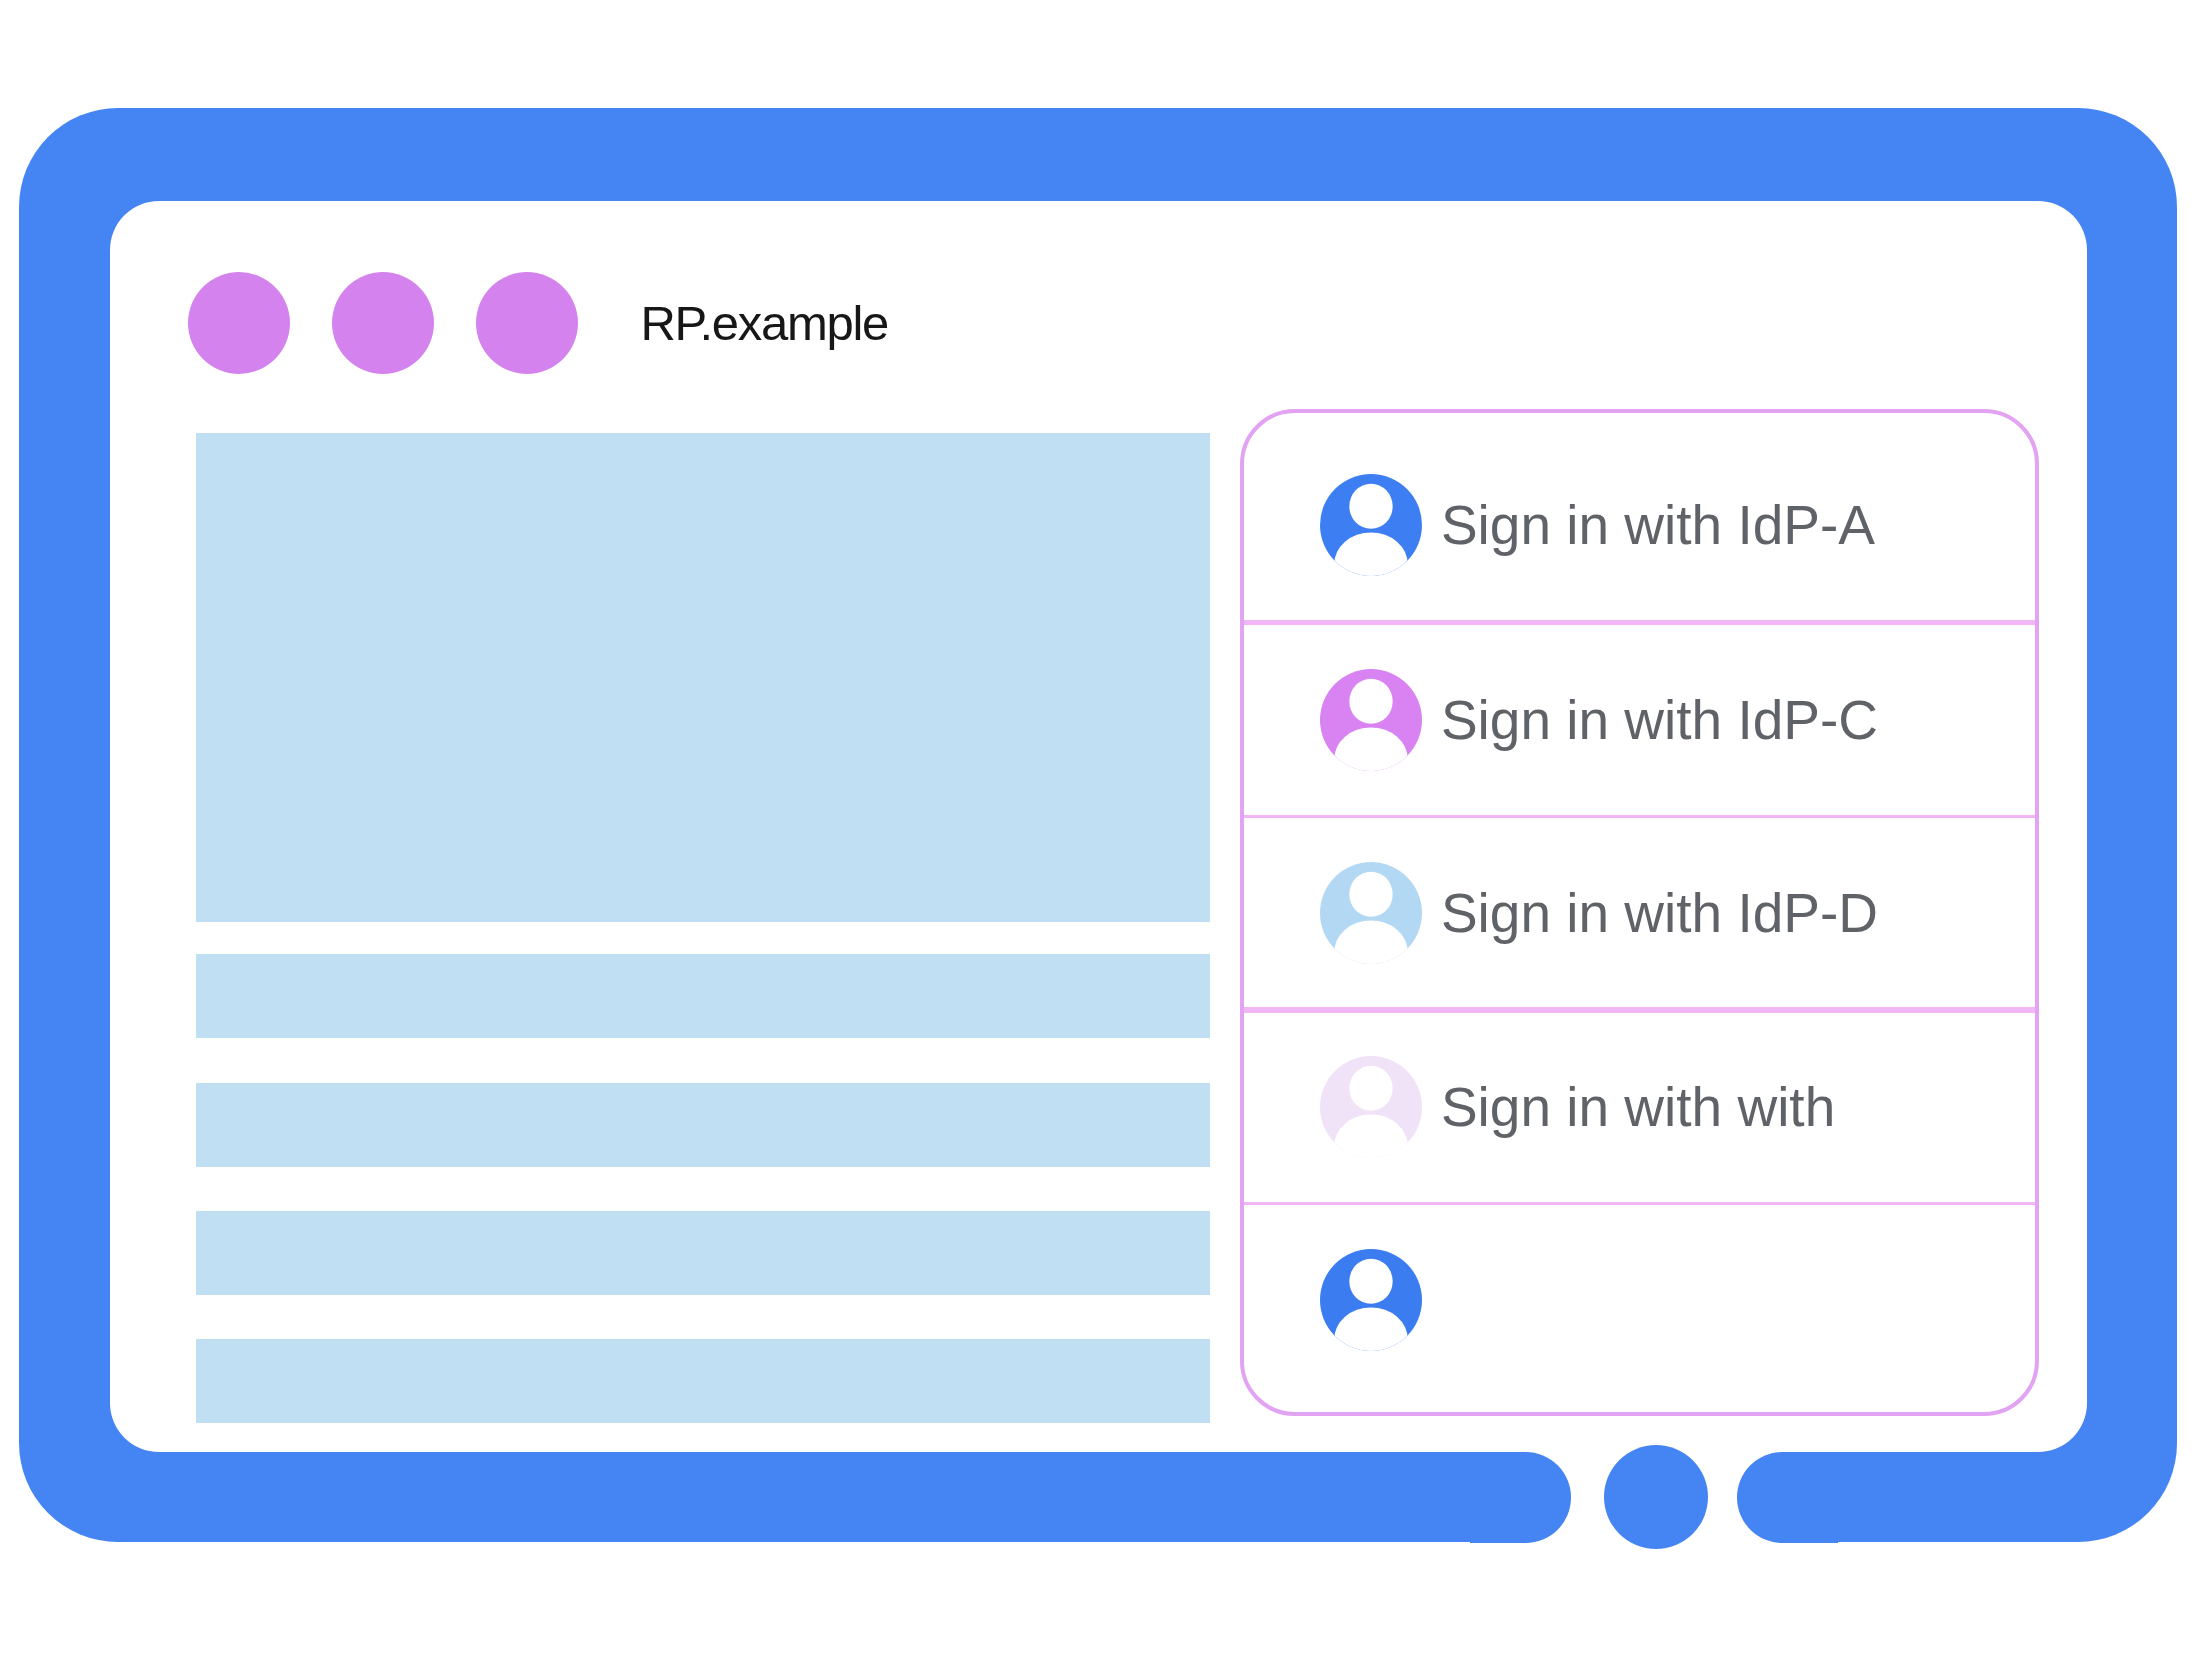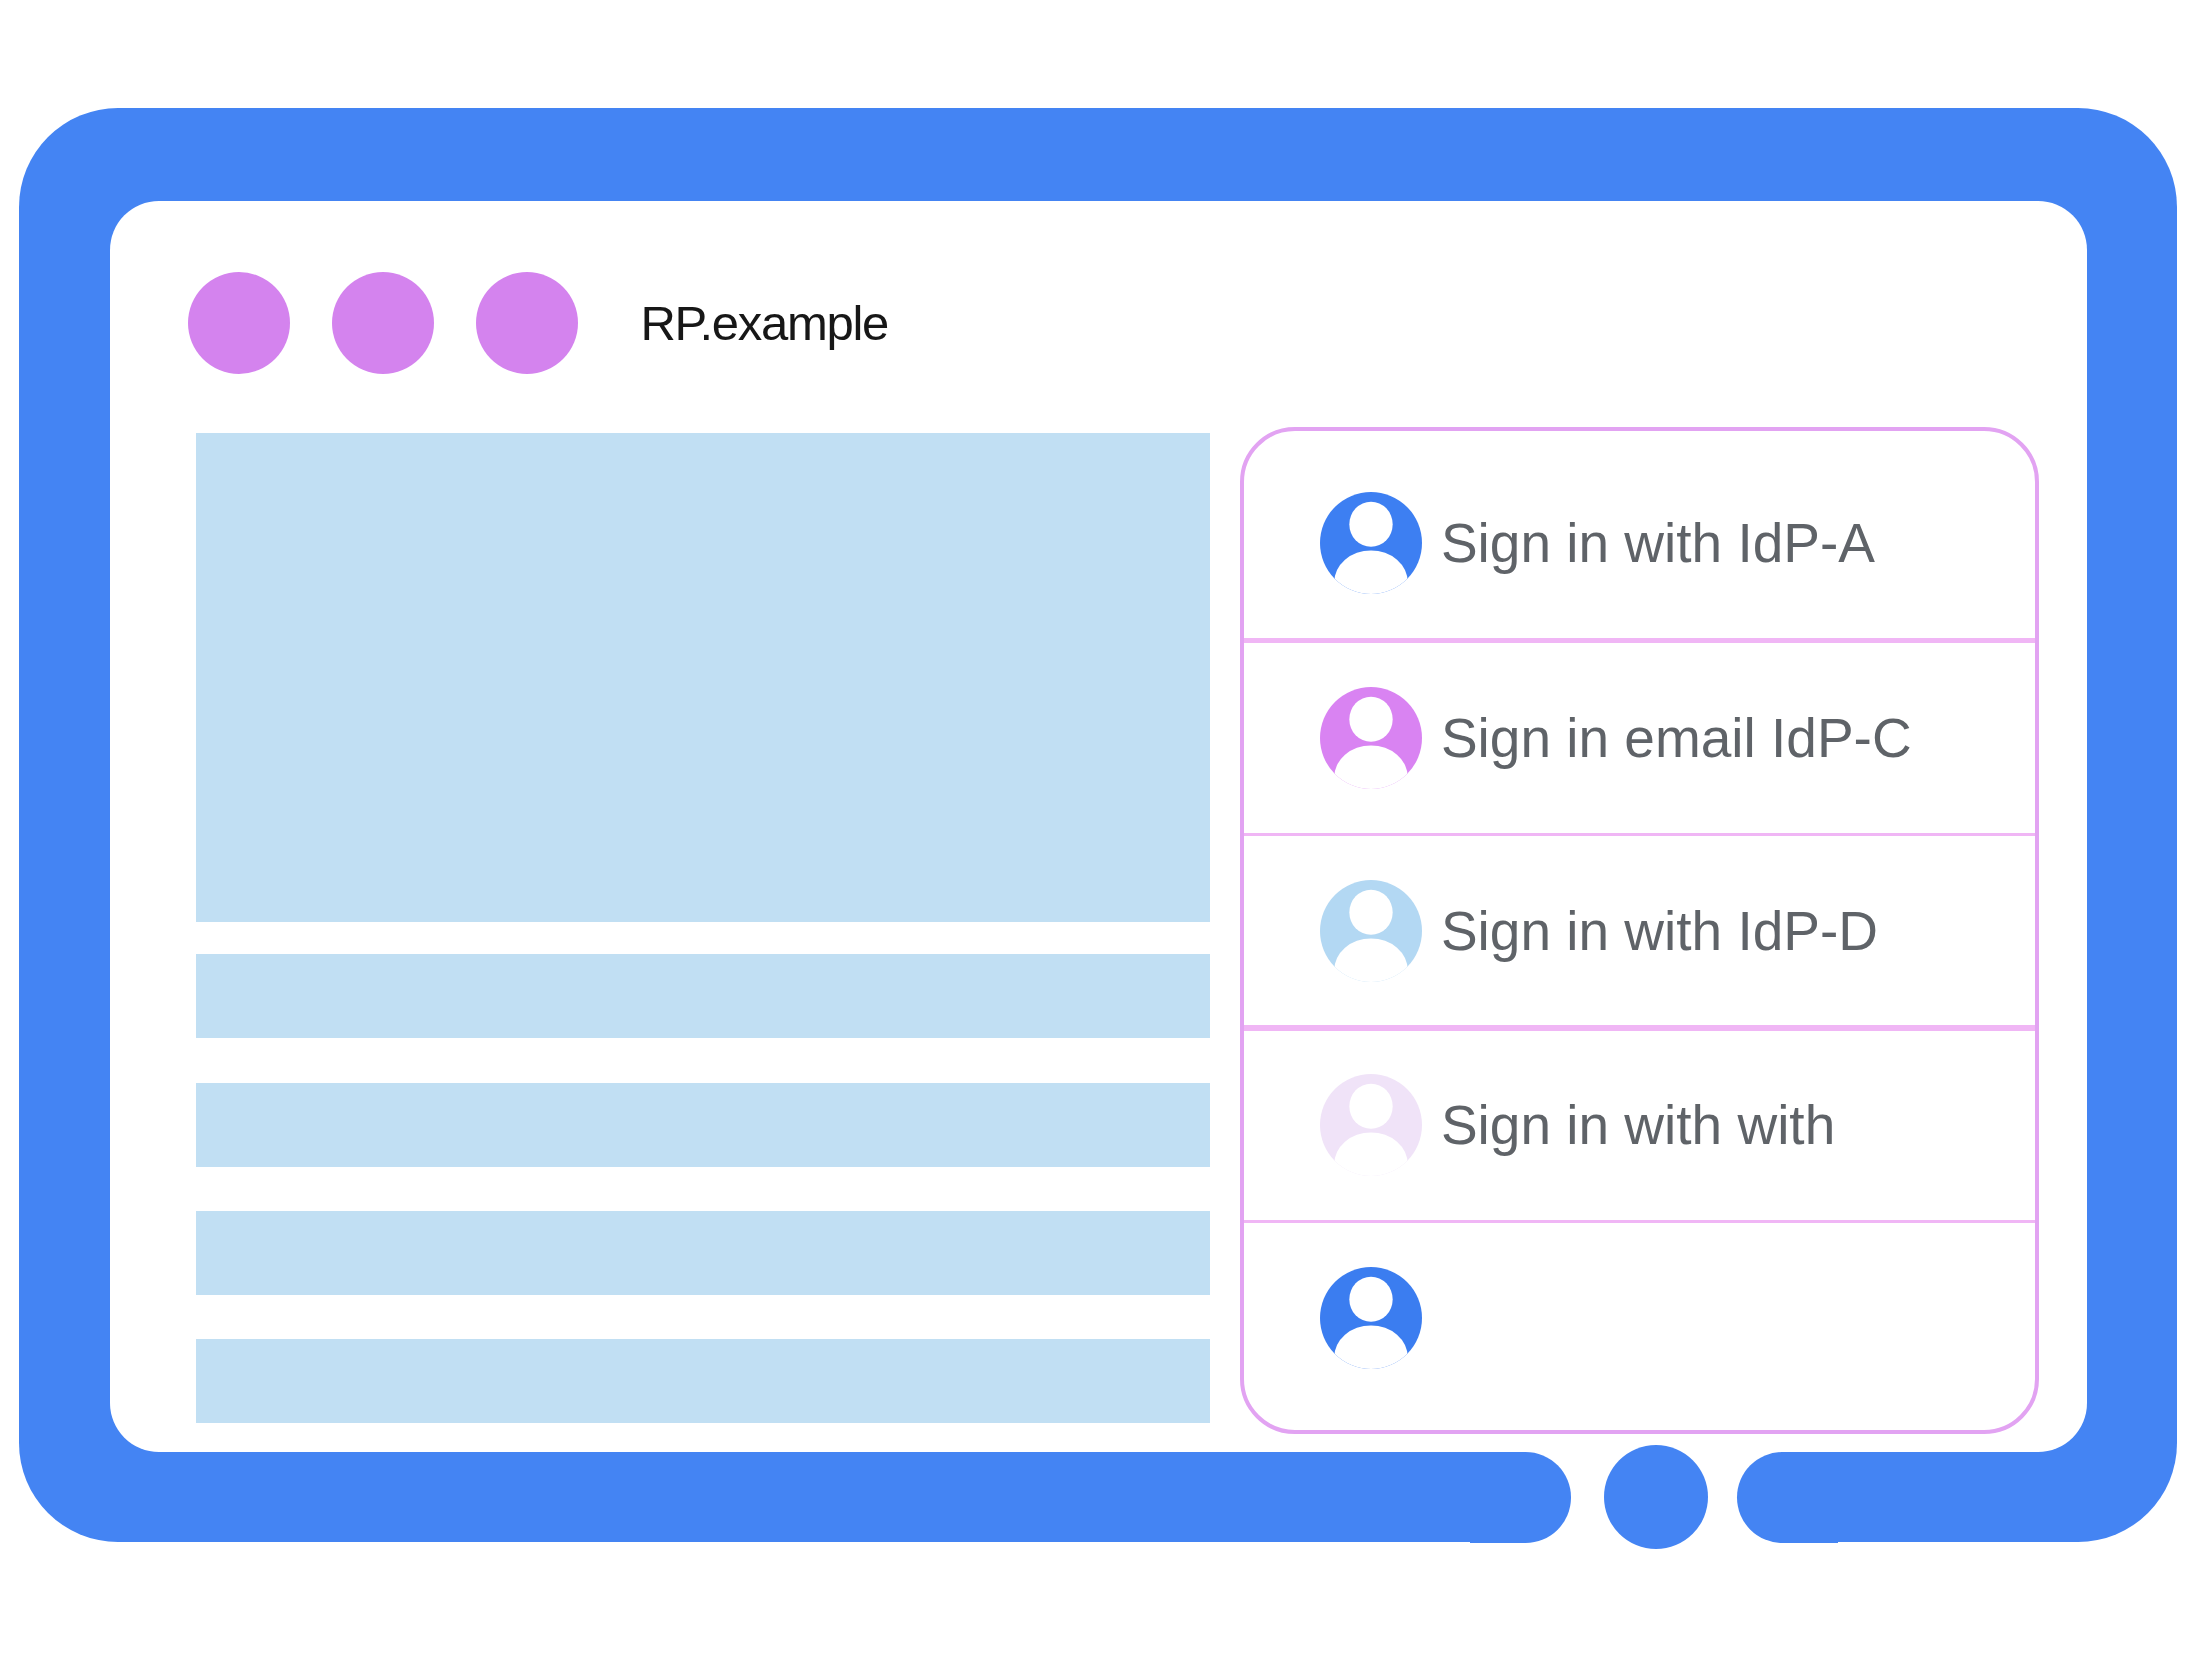--- a/index.html
+++ b/index.html
@@ -100,21 +100,21 @@
     background: var(--placeholder-color, #C1DFF3);
   }
   .ph-line.l1 { top: 753px; }
   .ph-line.l2 { top: 882px; }
   .ph-line.l3 { top: 1010px; }
   .ph-line.l4 { top: 1138px; }
 
   
   .panel {
     position: absolute;
-    left: 1130px; top: 226px;
+    left: 1130px; top: 208px;
     width: 799px; height: 1007px;
     box-sizing: border-box;
     background: #ffffff;
     border: 4.4px solid var(--panel-border-color, #E2A3F2);
     border-radius: 55px;
     display: flex;
     flex-direction: column;
     padding: 17.6px 0;
     overflow: hidden;
   }
@@ -195,21 +195,21 @@
                     <circle cx="24" cy="24" r="24"></circle>
                   </clipPath>
                 </defs>
                 <circle cx="24" cy="24" r="24" fill="#D983F2"></circle>
                 <g clip-path="url(#avc2)" fill="#ffffff">
                   <ellipse cx="24" cy="15.2" rx="10.2" ry="10.6"></ellipse>
                   <ellipse cx="24" cy="42.5" rx="17.3" ry="15"></ellipse>
                 </g>
               </svg>
             </span>
-            <span class="label">Sign in email IdP-C</span>
+            <span class="label">Sign in with IdP-C</span>
           </div>
           <div class="divider"></div>
           <div class="signin-row">
             <span class="avatar">
               <svg viewBox="0 0 48 48" width="102" height="102">
                 <defs>
                   <clipPath id="avc3">
                     <circle cx="24" cy="24" r="24"></circle>
                   </clipPath>
                 </defs>

